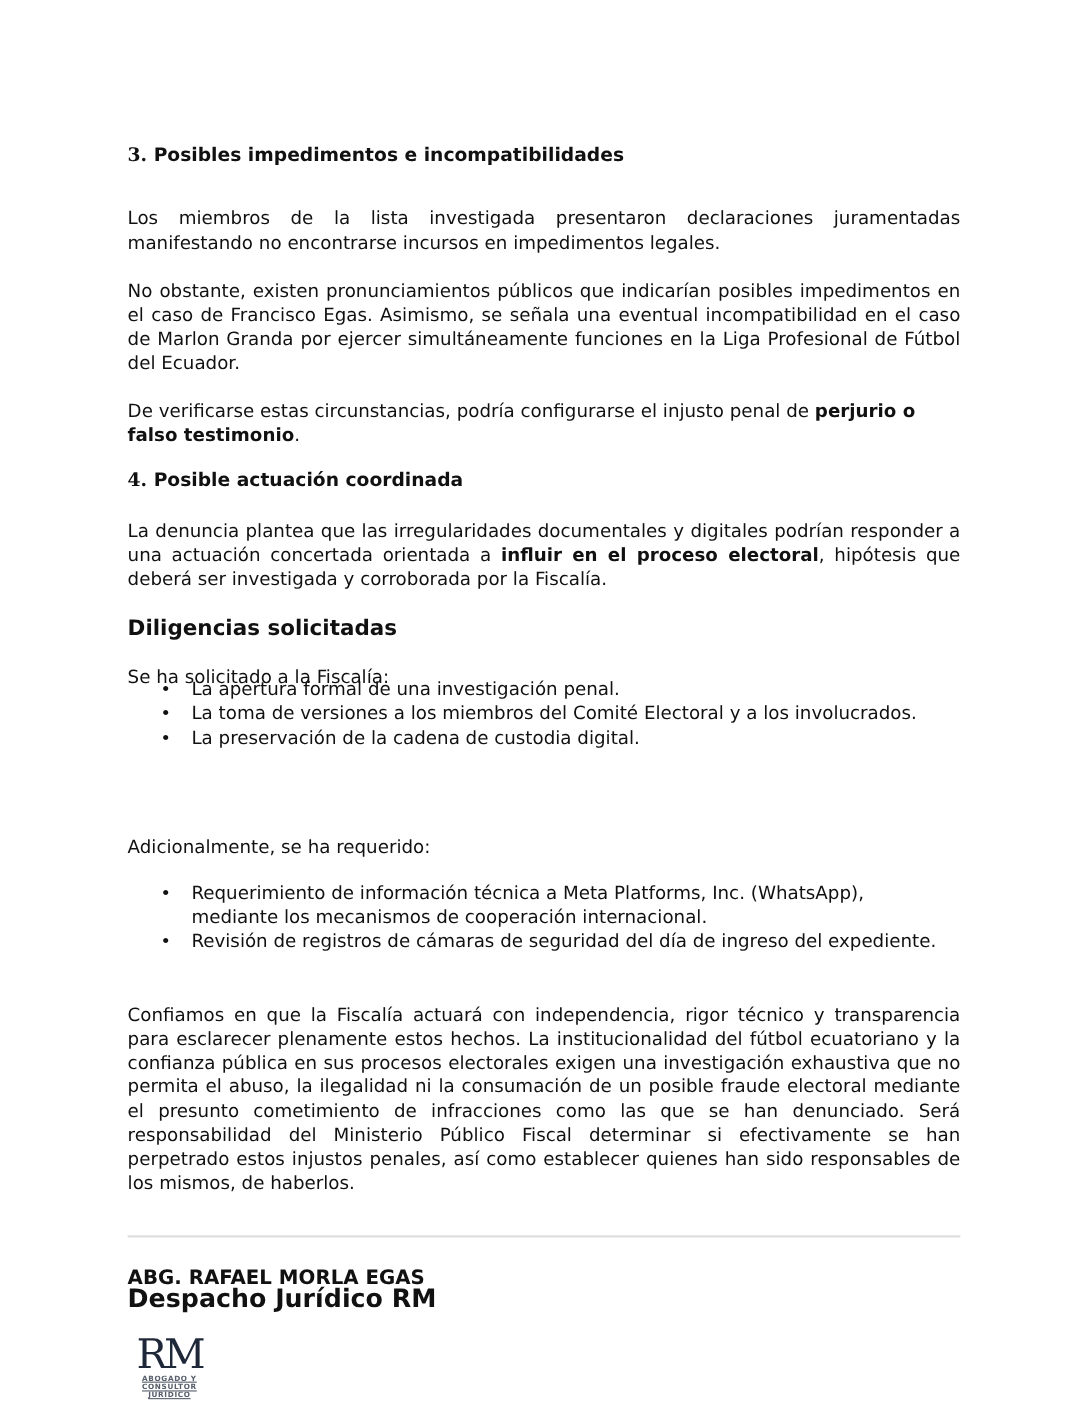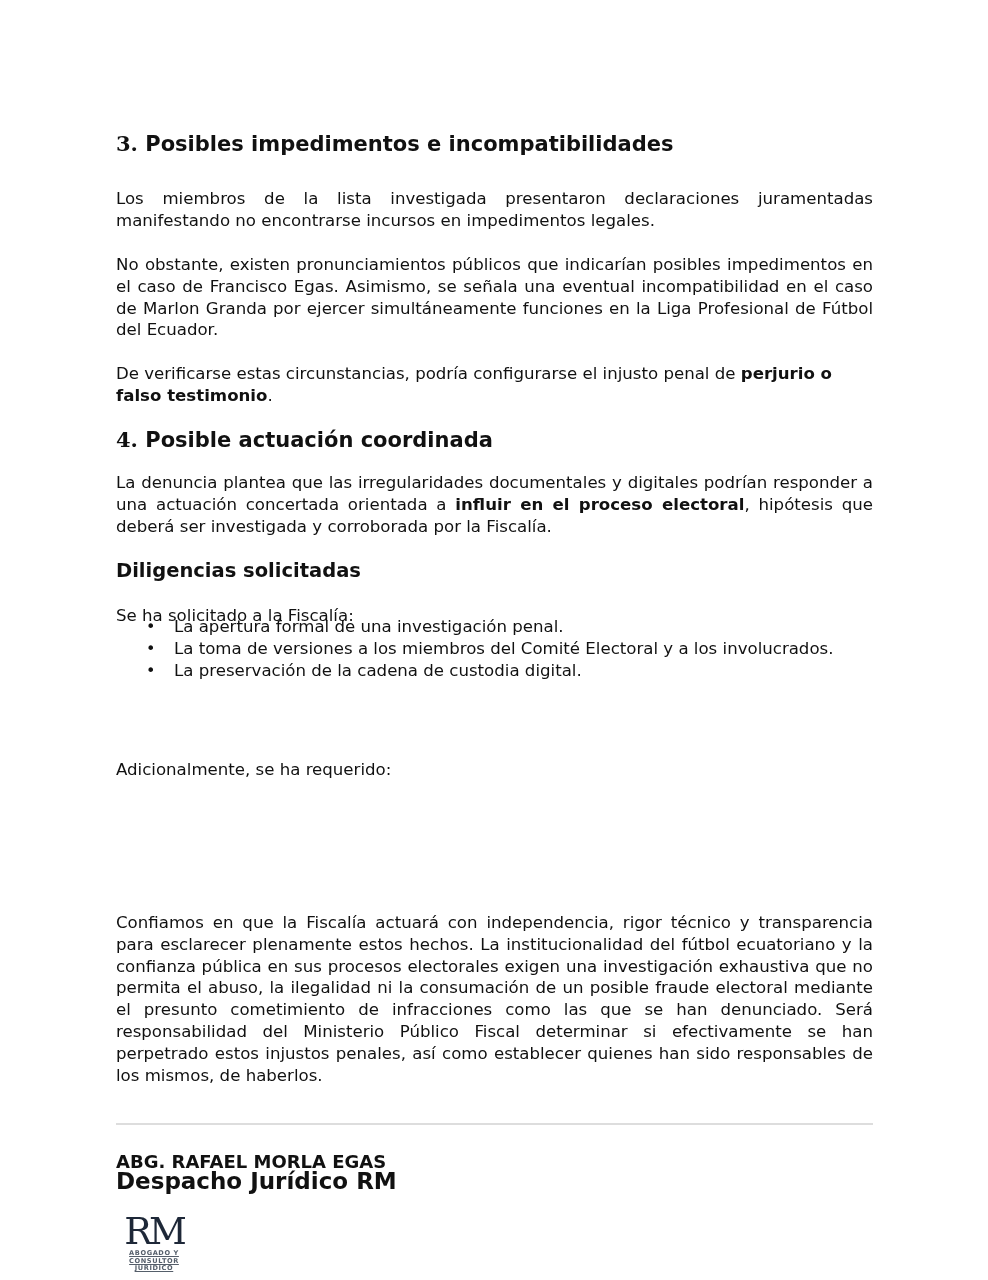--- a/index.html
+++ b/index.html
@@ -2,21 +2,21 @@
 <html><head>
 <meta charset="utf-8">
 <style>
   html, body { margin: 0; padding: 0; background: #ffffff; }
   body {
     width: 988px; height: 1280px; overflow: hidden; position: relative;
     font-family: "DejaVu Sans", sans-serif; color: #111111;
   }
   .page { position: absolute; left: 116px; top: 0; width: 757px; }
   .block { position: absolute; left: 0; width: 757px; }
-  .h3 { font-size: 21px; font-weight: bold; letter-spacing: 0px; }
+  .h3 { font-size: 17px; font-weight: bold; letter-spacing: 0px; }
   .h3 .num { font-family: "DejaVu Serif", serif; }
   p { margin: 0; font-size: 16.6px; line-height: 21.8px; text-align: justify; }
   p.left { text-align: left; }
   .h2 { font-size: 19.5px; font-weight: bold; }
   ul { margin: 0; padding: 0 0 0 58px; list-style: none; }
   ul li { position: relative; font-size: 16.6px; line-height: 22px; }
   ul li::before { content: "\2022"; position: absolute; left: -28px; top: 0; font-size: 16px; }
   .divider { position: absolute; left: 0; top: 1123px; width: 757px; height: 2px; background: #dddddd; }
   .sig-name { font-size: 18px; font-weight: bold; }
   .sig-firm { font-size: 23px; font-weight: bold; }
@@ -72,20 +72,22 @@
       <li>La preservación de la cadena de custodia digital.</li>
     </ul>
   </div>
 
   <div class="block" style="top:759px;">
     <p class="left">Adicionalmente, se ha requerido:</p>
   </div>
 
   <div class="block" style="top:801px;">
     <ul style="padding-right:80px;">
+      <li>Requerimiento de información técnica a Meta Platforms, Inc. (WhatsApp), mediante los mecanismos de cooperación internacional.</li>
+      <li style="margin-right:-110px;">Revisión de registros de cámaras de seguridad del día de ingreso del expediente.</li>
     </ul>
   </div>
 
   <div class="block" style="top:912px;">
     <p>Confiamos en que la Fiscalía actuará con independencia, rigor técnico y transparencia para esclarecer plenamente estos hechos. La institucionalidad del fútbol ecuatoriano y la confianza pública en sus procesos electorales exigen una investigación exhaustiva que no permita el abuso, la ilegalidad ni la consumación de un posible fraude electoral mediante el presunto cometimiento de infracciones como las que se han denunciado. Será responsabilidad del Ministerio Público Fiscal determinar si efectivamente se han perpetrado estos injustos penales, así como establecer quienes han sido responsables de los mismos, de haberlos.</p>
   </div>
 
   <div class="divider"></div>
 
   <div class="block sig-name" style="top:1151px;">ABG. RAFAEL MORLA EGAS</div>

